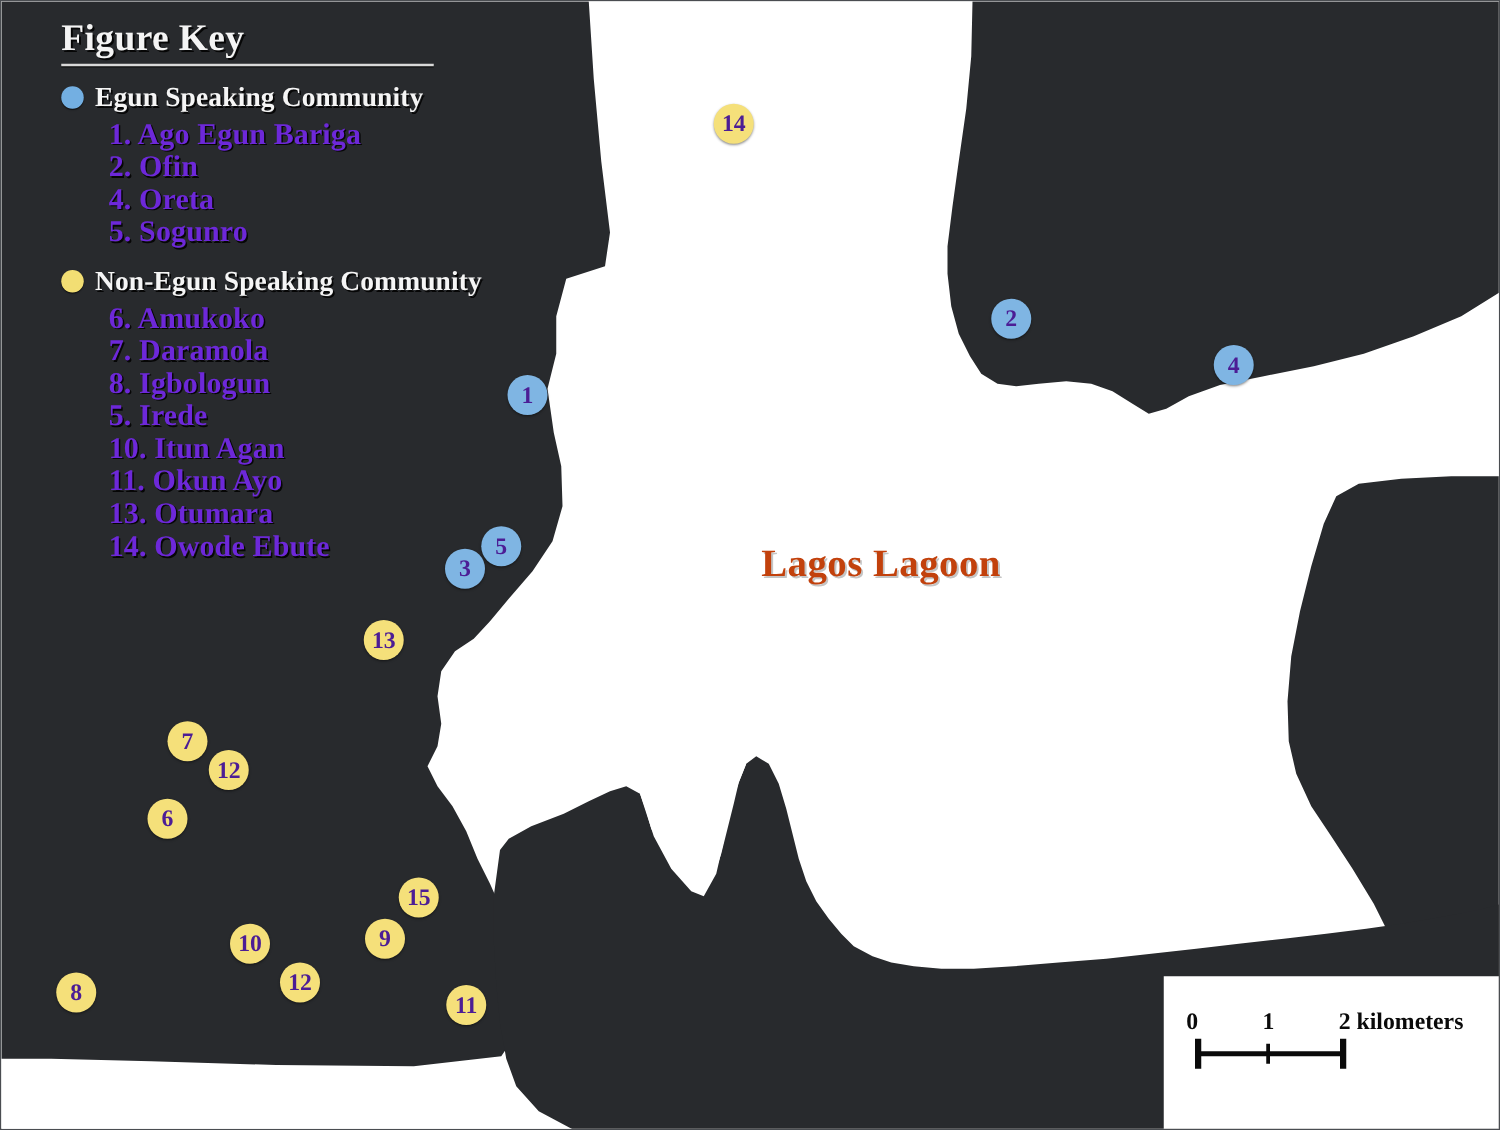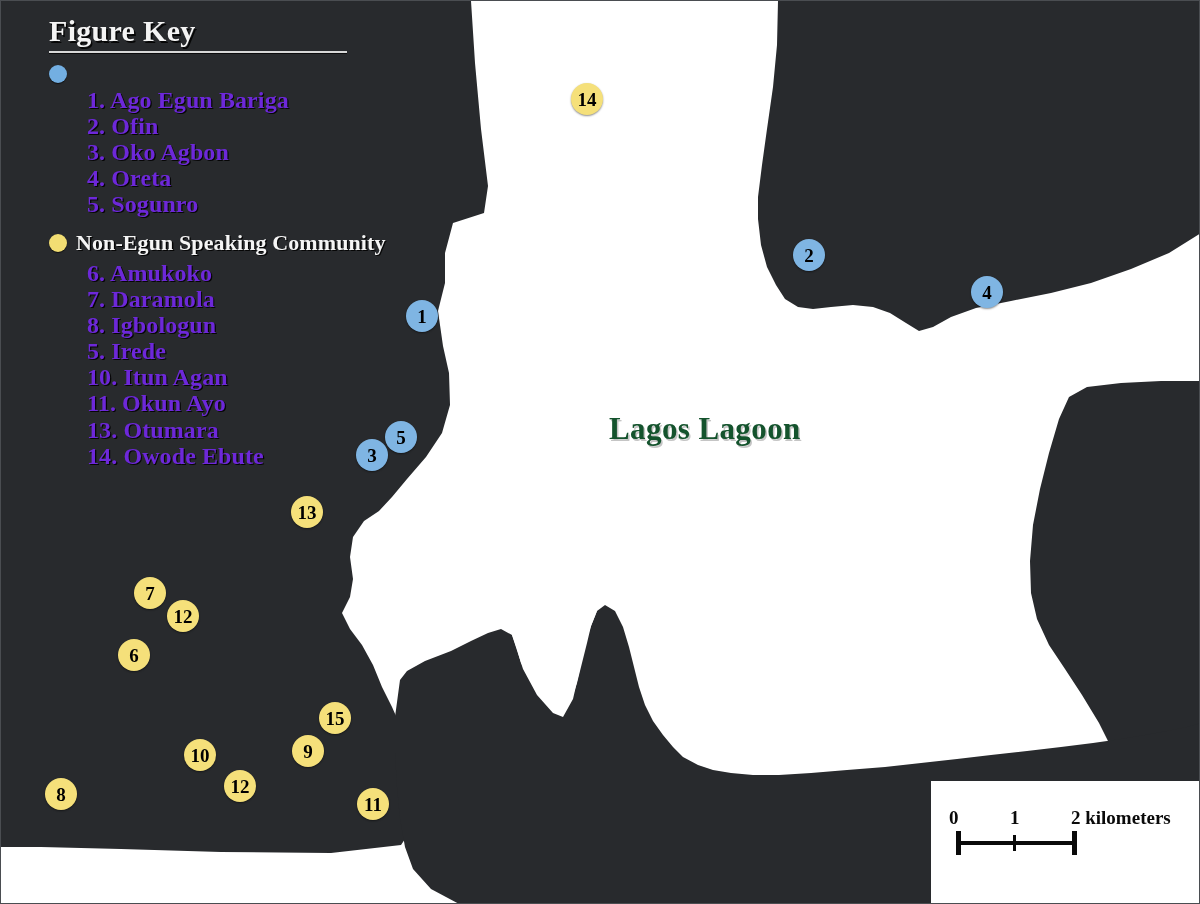--- a/index.html
+++ b/index.html
@@ -20,24 +20,24 @@
   #land-layer{
     position:absolute;
     left:0; top:0;
     width:1200px; height:904px;
   }
   #land-layer svg{display:block;width:1200px;height:904px;}
 
   
   #lagoon-label{
     position:absolute;
-    left:608px; top:410px;
+    left:608px; top:432px;
     font-size:31px;
     font-weight:bold;
-    color:#14532d;
+    color:#c2410c;
     letter-spacing:0.4px;
     text-shadow:1.5px 1.5px 0 rgba(150,150,150,0.55);
     white-space:nowrap;
     pointer-events:none;
   }
 
   
   #figure-key{
     position:absolute;
     left:0px; top:0px;
@@ -102,21 +102,21 @@
 
   
   .marker{
     position:absolute;
     border-radius:50%;
     display:flex;
     align-items:center;
     justify-content:center;
     font-size:19px;
     font-weight:bold;
-    color:#000000;
+    color:#4c1d95;
     font-family:"Liberation Serif","DejaVu Serif",serif;
     line-height:1;
     box-shadow:0 1px 2px rgba(0,0,0,0.45);
     user-select:none;
   }
   .marker.blue{background:#7fb5e3;}
   .marker.yellow{background:#f5e07a;}
 
   
   #scale-bar-panel{
@@ -348,25 +348,25 @@
   <div id="lagoon-label">Lagos Lagoon</div>
 
   <div id="figure-key">
     <div id="key-title">Figure Key</div>
     <div id="key-title-rule"></div>
 
     
     <div class="key-group" id="key-group-1">
       <div class="key-head">
         <span class="key-dot blue"></span>
+        <span class="key-head-label">Egun Speaking Community</span>
       </div>
       <ul class="key-list">
         <li>1. Ago Egun Bariga</li>
         <li>2. Ofin</li>
-        <li>3. Oko Agbon</li>
         <li>4. Oreta</li>
         <li>5. Sogunro</li>
       </ul>
     </div>
 
     
     <div class="key-group" id="key-group-2">
       <div class="key-head">
         <span class="key-dot yellow"></span>
         <span class="key-head-label">Non-Egun Speaking Community</span>

